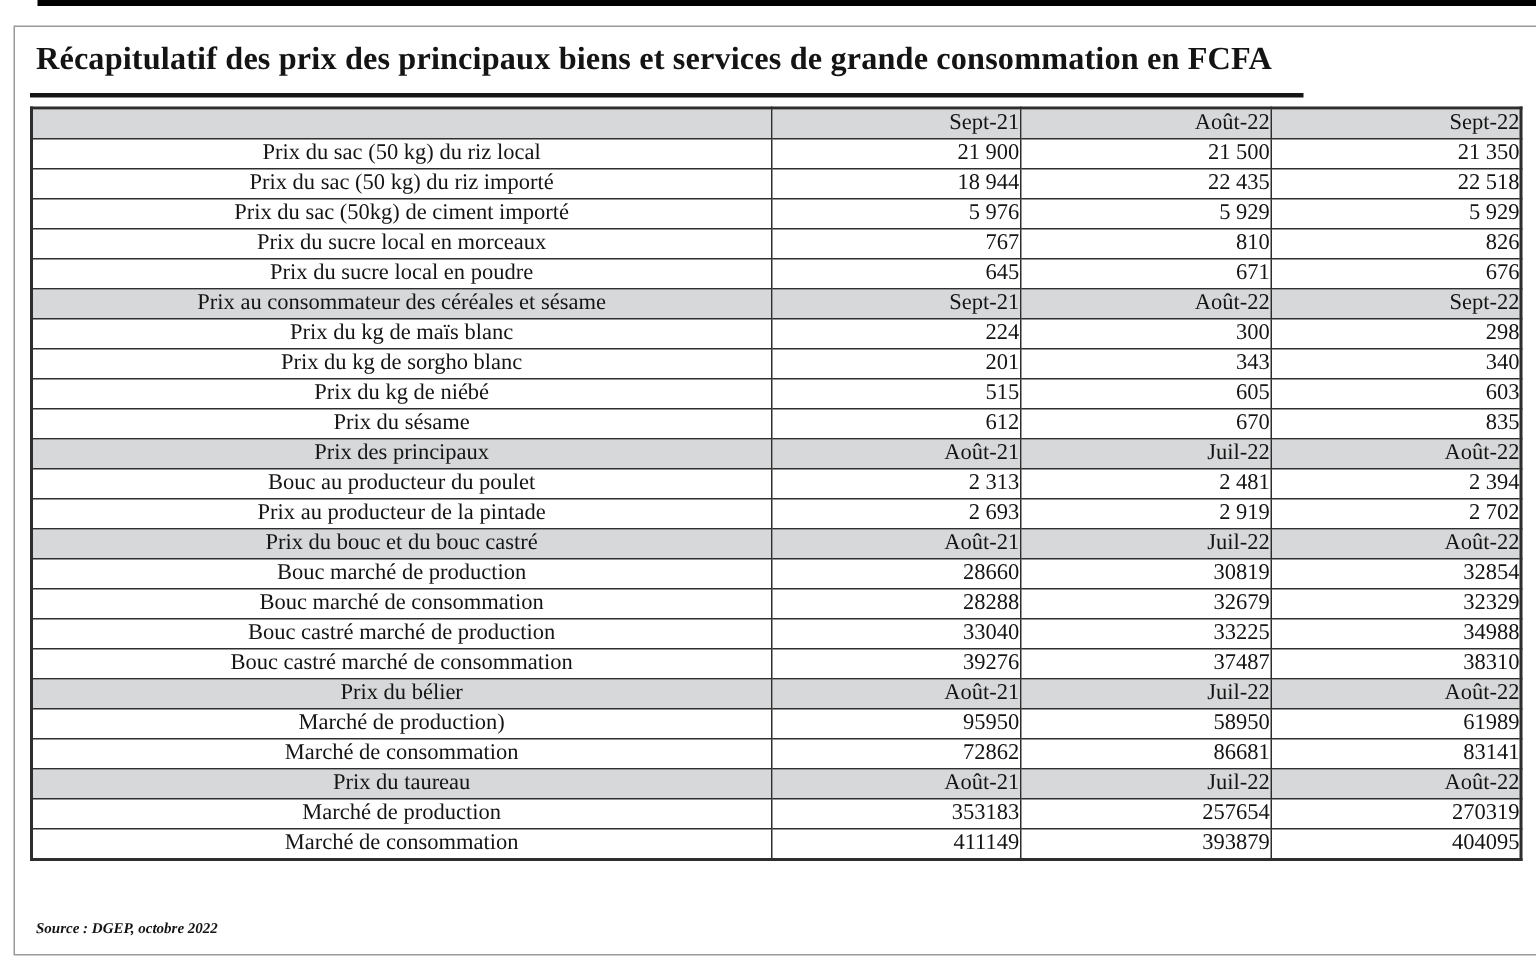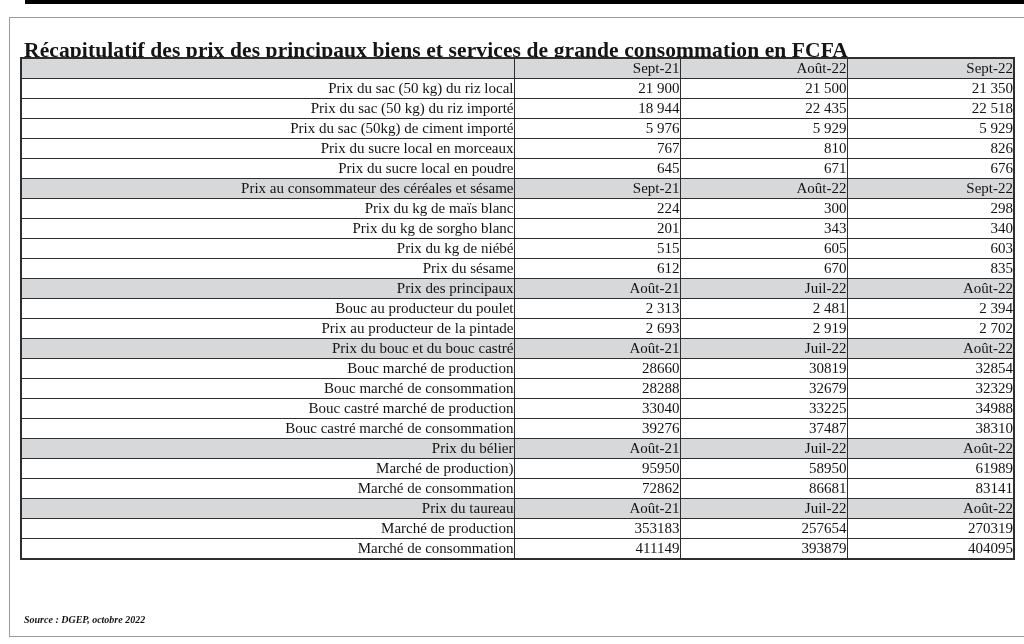--- a/index.html
+++ b/index.html
@@ -7,34 +7,34 @@
     width:1024px; height:644px; position:relative; overflow:hidden;
     background:#ffffff; color:#141414;
     font-family:"Liberation Serif", "DejaVu Serif", serif;
   }
   .top-rule { position:absolute; left:25px; top:0; width:999px; height:4px; background:#000; }
   .page-frame {
     position:absolute; left:9px; top:17px; width:1020px; height:620px;
     border:1px solid #9a9a9a; box-sizing:border-box; background:#fff;
   }
   .doc-title {
-    position:absolute; left:24px; top:38px; width:995px;
+    position:absolute; left:24px; top:27px; width:995px;
     font-size:21.5px; font-weight:bold; white-space:nowrap; letter-spacing:0.1px;
   }
   .title-rule { position:absolute; left:20px; top:62px; width:849px; height:3px; background:#161616; }
   table.price-table {
-    position:absolute; left:20px; top:57px; width:993px;
+    position:absolute; left:20px; top:71px; width:993px;
     border-collapse:collapse; table-layout:fixed;
     font-size:15px; border:2px solid #2e2e2e;
   }
   table.price-table td {
     border:1px solid #2e2e2e; height:19px; line-height:19px;
     padding:0; overflow:hidden; white-space:nowrap;
   }
-  td.lbl { text-align:right; padding-left:6px; }
+  td.lbl { text-align:center; padding-left:6px; }
   td.num { text-align:right; padding-right:4px; }
   tr.section td { background:#d7d8d9; }
   .source-note {
     position:absolute; left:24px; top:614px;
     font-size:10px; font-weight:bold; font-style:italic;
   }
 </style>
 </head>
 <body>
 

